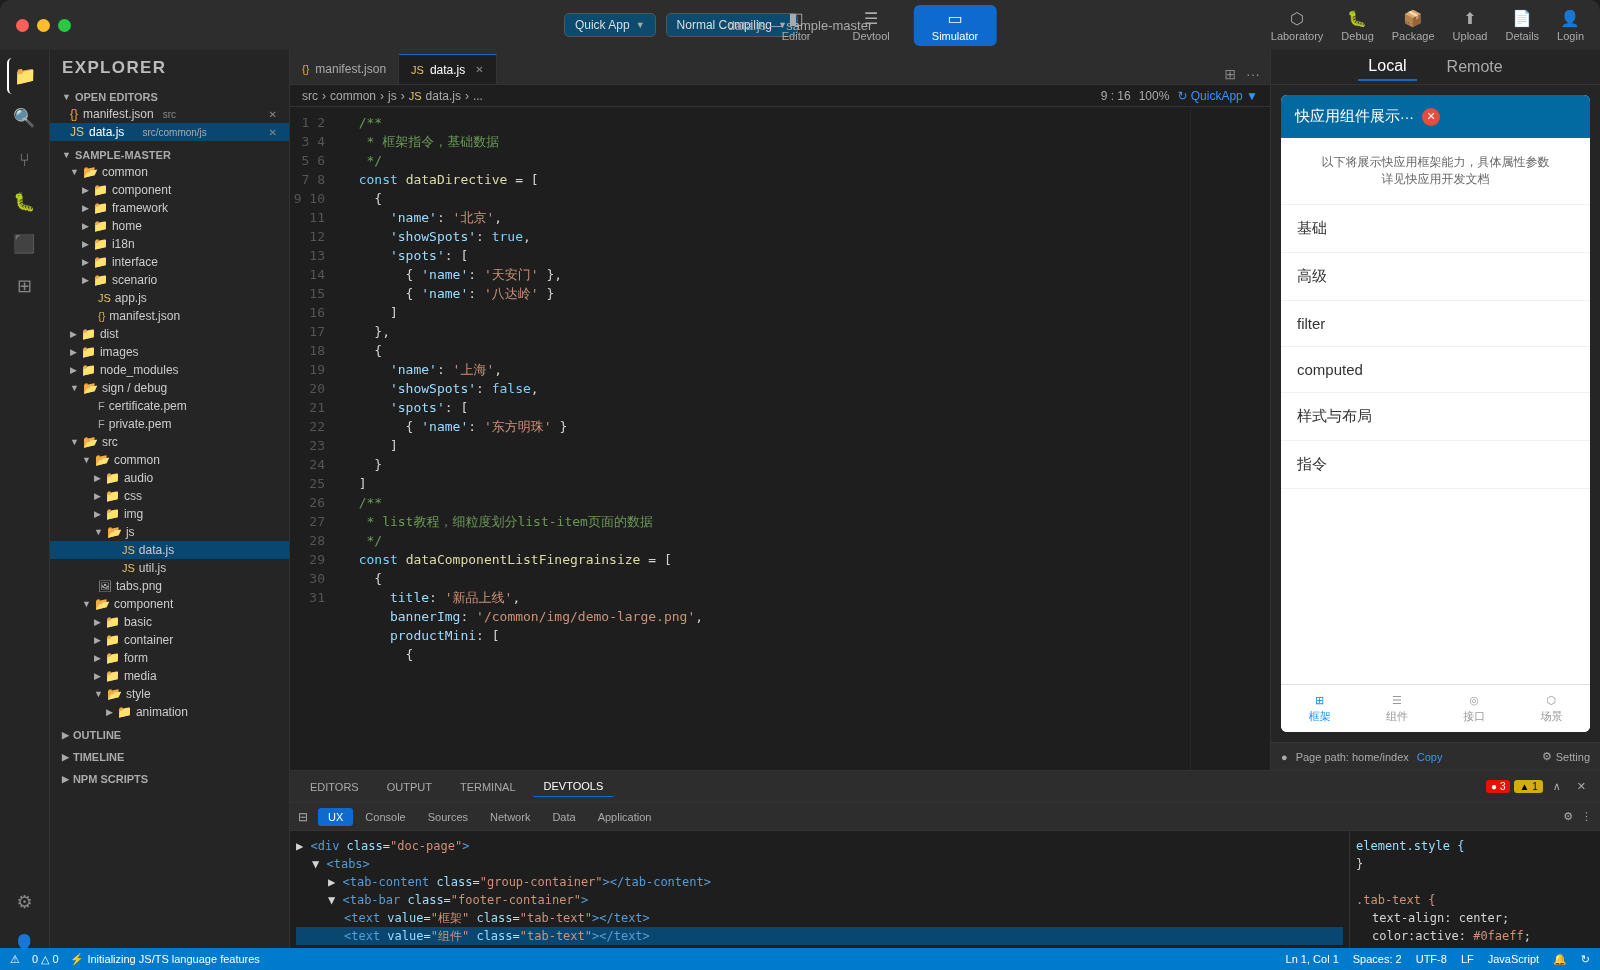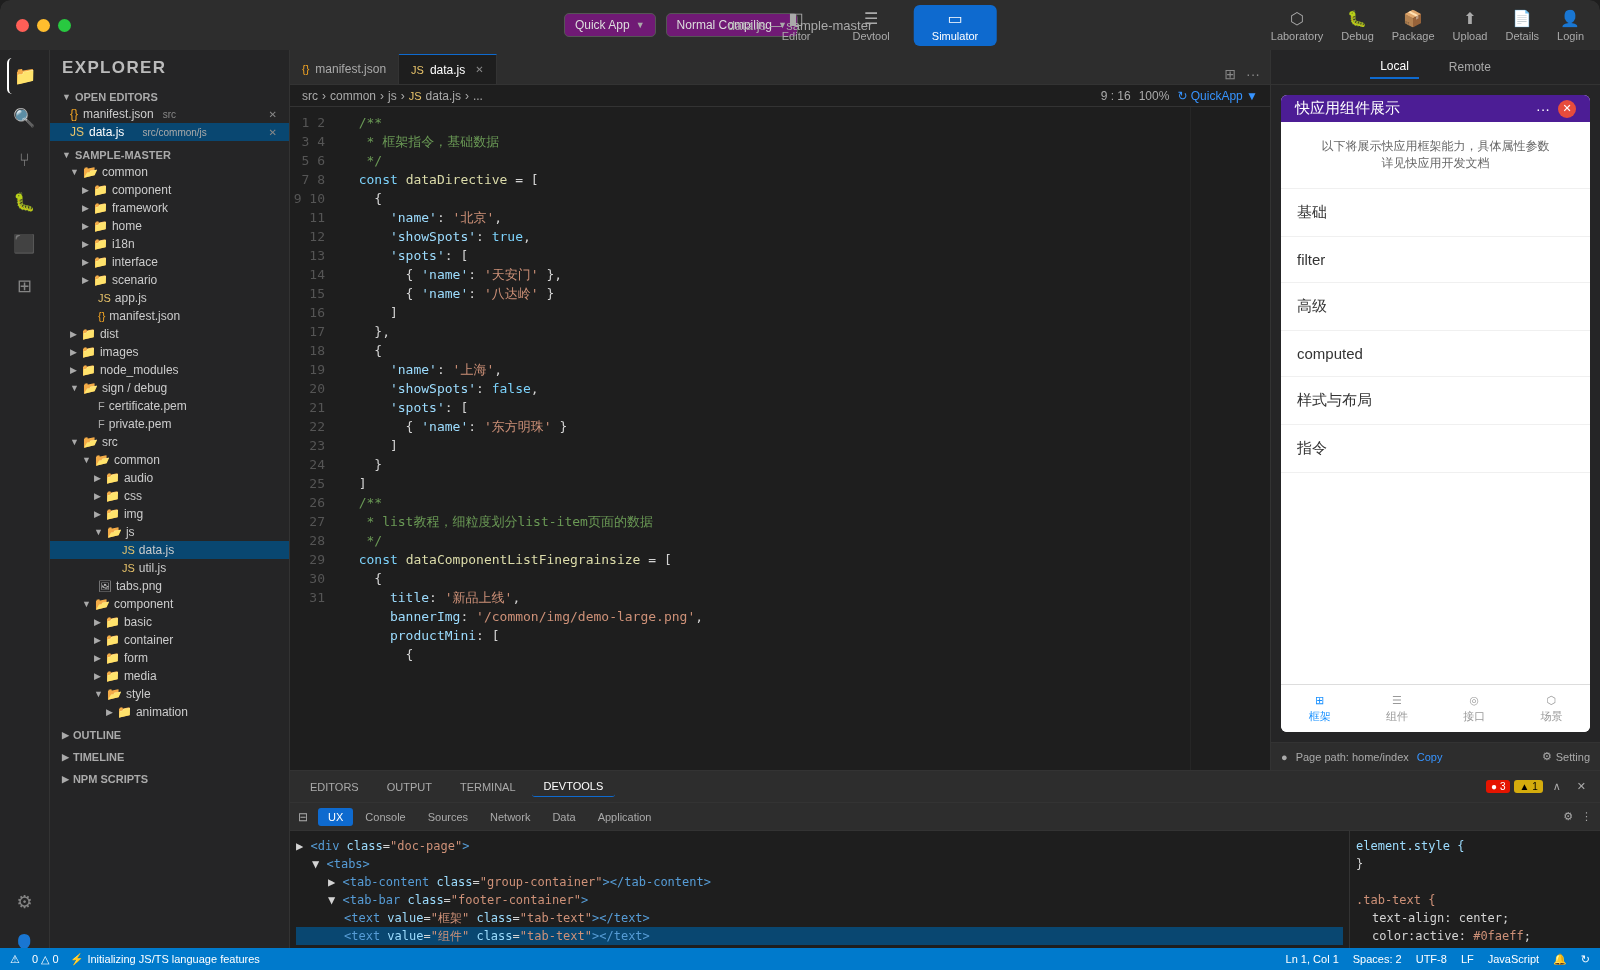--- a/index.html
+++ b/index.html
@@ -45,21 +45,21 @@
     }
 
     .toolbar-left {
       display: flex;
       align-items: center;
       gap: 10px;
       margin-left: 20px;
     }
 
     .dropdown-btn {
-      background: #701a75;
+      background: #0c4a6e;
       border: 1px solid #555;
       border-radius: 5px;
       color: #ddd;
       font-size: 12px;
       padding: 4px 10px;
       display: flex;
       align-items: center;
       gap: 6px;
       cursor: pointer;
     }
@@ -387,21 +387,21 @@
       display: flex;
       flex-direction: column;
     }
     .preview-tabs {
       height: 35px;
       display: flex;
       align-items: center;
       justify-content: center;
       gap: 20px;
       border-bottom: 1px solid #333;
-      font-size: 12px;
+      font-size: 16px;
     }
     .preview-tab {
       padding: 4px 10px;
       cursor: pointer;
       color: #aaa;
     }
     .preview-tab.active { color: #fff; border-bottom: 2px solid #0e6acf; }
 
     .preview-content {
       flex: 1;
@@ -414,26 +414,25 @@
       flex: 1;
       margin: 10px;
       background: #fff;
       border-radius: 6px;
       overflow: hidden;
       display: flex;
       flex-direction: column;
     }
 
     .phone-header {
-      background: #4c1d95;
+      background: #0369a1;
       color: #fff;
-      padding: 4px 14px;
-      display: flex;
-      align-items: center;
-      justify-content: space-between;
+      padding: 12px 14px;
+      display: flex;
+      align-items: center;
       font-size: 15px;
       font-weight: 500;
     }
     .phone-header-icons { display: flex; gap: 8px; align-items: center; }
     .phone-header-icon { cursor: pointer; font-size: 14px; }
 
     .phone-subtitle {
       background: #fff;
       padding: 16px 14px;
       font-size: 12px;
@@ -913,22 +912,22 @@
               <div class="phone-header-icons">
                 <span class="phone-header-icon">···</span>
                 <span class="phone-header-icon" style="background:#e74c3c;border-radius:50%;width:18px;height:18px;display:flex;align-items:center;justify-content:center;font-size:11px;">✕</span>
               </div>
             </div>
             <div class="phone-subtitle">
               以下将展示快应用框架能力，具体属性参数<br>详见快应用开发文档
             </div>
             <div class="phone-list">
               <div class="phone-list-item">基础</div>
+              <div class="phone-list-item">高级</div>
               <div class="phone-list-item">filter</div>
-              <div class="phone-list-item">高级</div>
               <div class="phone-list-item">computed</div>
               <div class="phone-list-item">样式与布局</div>
               <div class="phone-list-item">指令</div>
             </div>
             <div class="phone-footer">
               <div class="phone-footer-tab active">
                 <span>⊞</span>
                 <span>框架</span>
               </div>
               <div class="phone-footer-tab">

